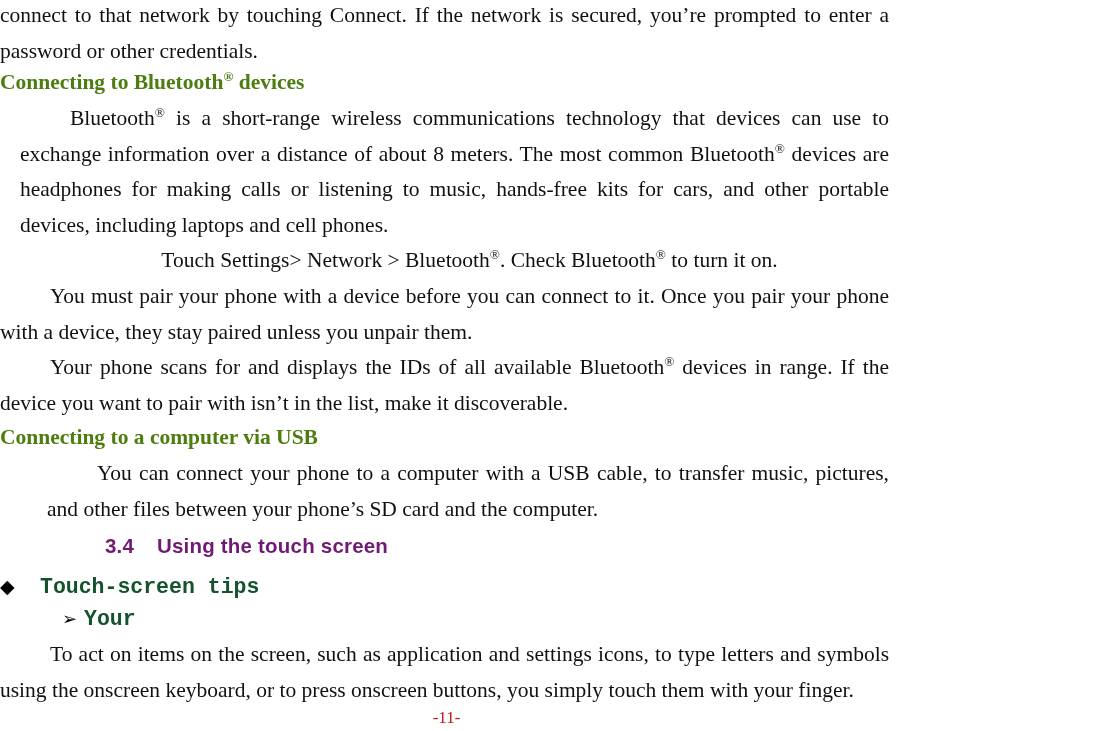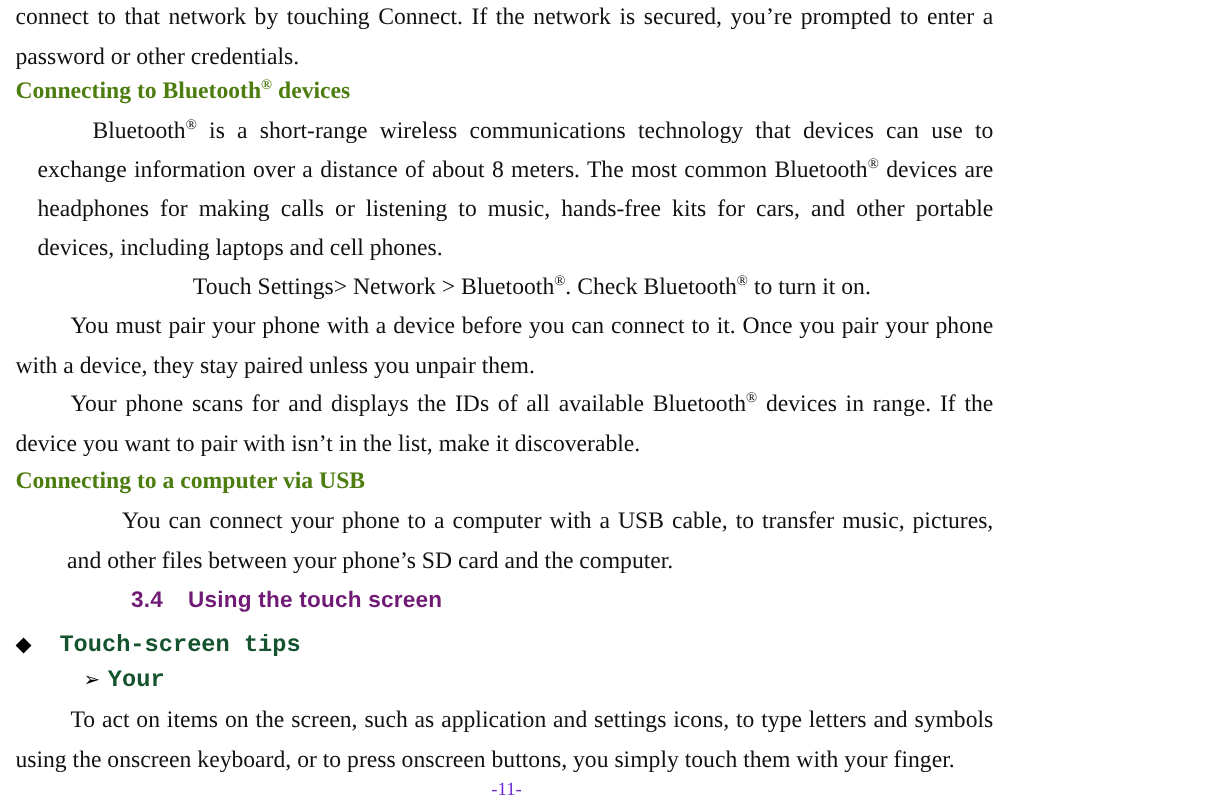--- a/index.html
+++ b/index.html
@@ -8,21 +8,20 @@
     background: #ffffff;
   }
   .page {
     position: relative;
     width: 893px;
     height: 731px;
     background: #ffffff;
     overflow: hidden;
     font-family: "Liberation Serif", "DejaVu Serif", serif;
     color: #000000;
-    margin-left: 14px;
   }
   .body-text {
     position: absolute;
     left: 0px;
     right: 4px;
     font-family: "Liberation Serif", "DejaVu Serif", serif;
     font-size: 21.5px;
     line-height: 35.5px;
     text-align: justify;
     text-justify: inter-word;
@@ -94,21 +93,21 @@
     vertical-align: super;
     line-height: 0;
   }
   .page-number {
     position: absolute;
     left: 0;
     right: 0;
     text-align: center;
     font-family: "Liberation Serif", "DejaVu Serif", serif;
     font-size: 17px;
-    color: #6d28d9;
+    color: #b91c1c;
   }
 </style>
 </head>
 <body>
 
 <div class="page">
 
   <div class="body-text" style="top: -2px;">
     <span>connect to that network by touching Connect. If the network is secured, you’re prompted to enter a password</span>
     <span>or other credentials.</span>

